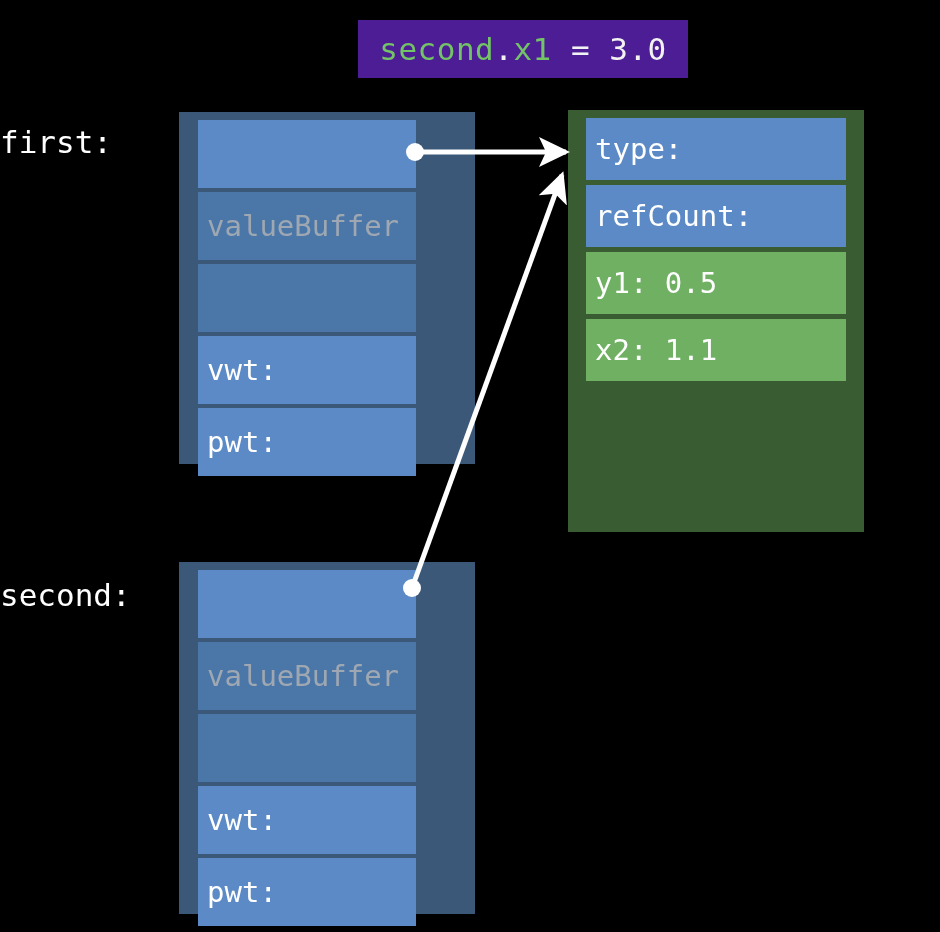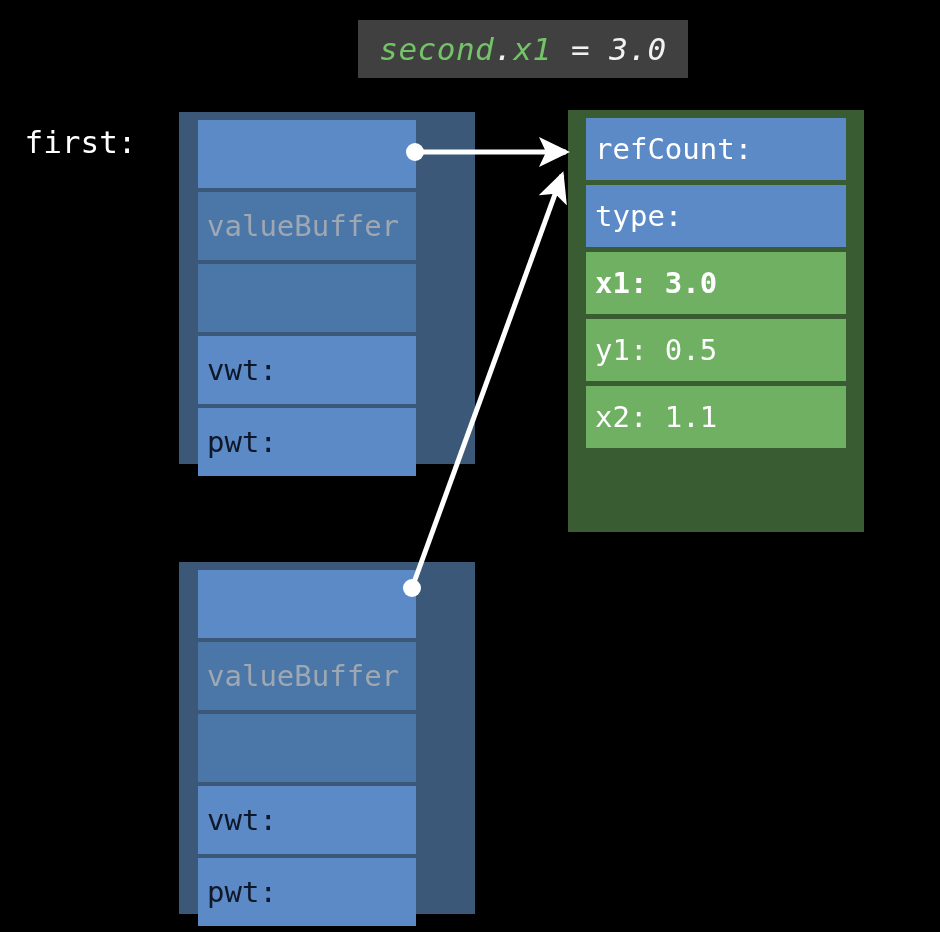--- a/index.html
+++ b/index.html
@@ -23,45 +23,44 @@
     background: #000000;
   }
 
   
   .code-banner {
     position: absolute;
     left: 358px;
     top: 20px;
     width: 330px;
     height: 58px;
-    background: #404040;
+    background: #4c1d95;
     display: flex;
     align-items: center;
     justify-content: center;
     box-sizing: border-box;
-    font-style: italic;
   }
   .code-line {
     font-family: "DejaVu Sans Mono", "Liberation Mono", monospace;
     font-size: 31px;
     letter-spacing: 0.5px;
     white-space: pre;
     line-height: 1;
   }
   .tok-ident { color: #73c367; }
   .tok-plain { color: #f2f2f2; }
 
   
   .var-label {
     position: absolute;
     font-family: "DejaVu Sans Mono", "Liberation Mono", monospace;
     font-size: 31px;
     color: #ffffff;
     white-space: pre;
-    text-align: center;
+    text-align: left;
     line-height: 1;
   }
   #label-first  { left: 0px; top: 127px; width: 161px; }
   #label-second { left: 0px; top: 580px; width: 161px; }
 
   
   .struct-box {
     position: absolute;
     background: #3b5878;
     box-sizing: border-box;
@@ -81,21 +80,21 @@
   }
   .slot:last-child { margin-bottom: 16px; }
   .slot-pointer { height: 68px; background: #5b8ac6; }
   .slot-buffer  { height: 68px; background: #4a76a8; }
   .slot-pad     { height: 68px; background: #4a76a8; }
   .slot-wt      { height: 68px; background: #5b8ac6; }
 
   .slot-text {
     font-family: "DejaVu Sans Mono", "Liberation Mono", monospace;
     font-size: 29px;
-    color: #0f172a;
+    color: #ffffff;
     white-space: pre;
     line-height: 1;
   }
   .slot-text.muted { color: #9fa8b2; }
 
   
   .object-box {
     position: absolute;
     left: 568px;
     top: 110px;
@@ -139,20 +138,21 @@
 </head>
 <body>
 
 <div id="stage">
 
   <div class="code-banner">
     <span class="code-line"><span class="tok-ident">second</span><span class="tok-plain">.</span><span class="tok-ident">x1</span><span class="tok-plain"> = 3.0</span></span>
   </div>
 
   <div class="var-label" id="label-first">first:</div>
+  <div class="var-label" id="label-second">second:</div>
 
   <div class="struct-box" id="box-first">
     <div class="slot slot-pointer">
       <span class="slot-text"></span>
     </div>
     <div class="slot slot-buffer">
       <span class="slot-text muted">valueBuffer</span>
     </div>
     <div class="slot slot-pad">
       <span class="slot-text"></span>
@@ -178,27 +178,24 @@
     <div class="slot slot-wt">
       <span class="slot-text">vwt:</span>
     </div>
     <div class="slot slot-wt">
       <span class="slot-text">pwt:</span>
     </div>
   </div>
 
   <div class="object-box">
     <div class="oslot oslot-header">
+      <span class="oslot-text">type:</span>
+    </div>
+    <div class="oslot oslot-header">
       <span class="oslot-text">refCount:</span>
-    </div>
-    <div class="oslot oslot-header">
-      <span class="oslot-text">type:</span>
-    </div>
-    <div class="oslot oslot-field">
-      <span class="oslot-text emph">x1: 3.0</span>
     </div>
     <div class="oslot oslot-field">
       <span class="oslot-text">y1: 0.5</span>
     </div>
     <div class="oslot oslot-field">
       <span class="oslot-text">x2: 1.1</span>
     </div>
   </div>
 
   <svg id="arrow-layer" viewBox="0 0 940 932" width="940" height="932">

